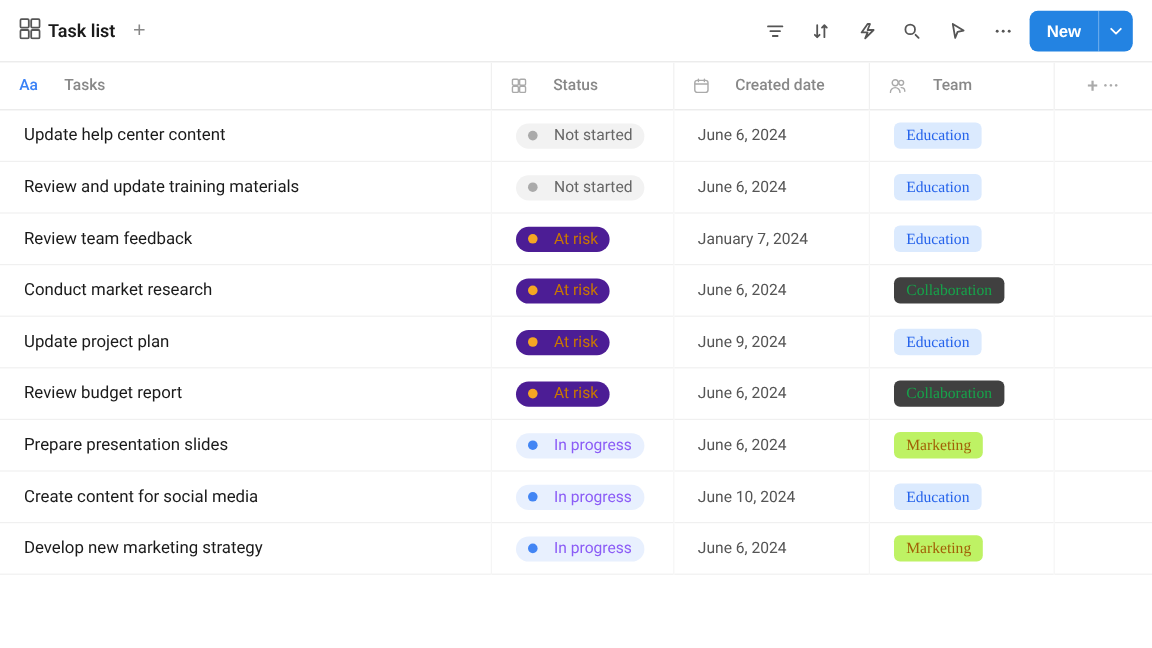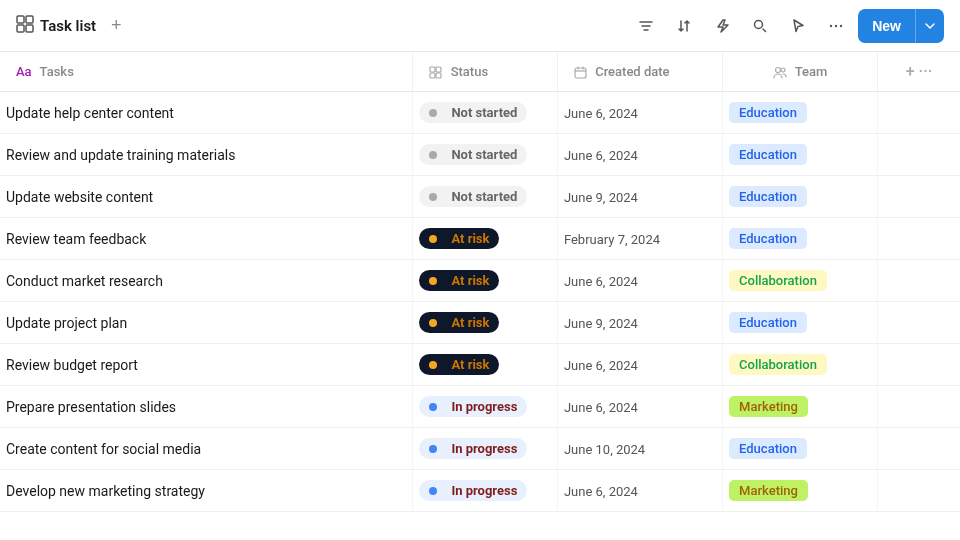--- a/index.html
+++ b/index.html
@@ -117,90 +117,91 @@
       border-right: 1px solid #f0f0f0;
     }
     thead th:last-child { border-right: none; }
 
     th.col-task {
       width: 400px;
       min-width: 300px;
     }
     th.col-status { width: 140px; }
     th.col-date { width: 160px; }
-    th.col-team { width: 150px; text-align: center; }
+    th.col-team { width: 150px; }
     th.col-actions { width: 80px; text-align: center; }
 
     tbody tr {
       border-bottom: 1px solid #f0f0f0;
     }
 
     td {
-      padding: 10px 6px;
+      padding: 10px 20px;
       vertical-align: middle;
       border-right: 1px solid #f5f5f5;
     }
     td:last-child { border-right: none; }
 
     .th-icon {
-      margin-right: 5px;
-      color: #a21caf;
+      margin-right: 19px;
+      color: #3b82f6;
       font-size: 13px;
     }
 
     
     .status-badge {
       display: inline-flex;
       align-items: center;
       gap: 14px;
       padding: 3px 10px;
       border-radius: 20px;
       font-size: 13px;
-      font-weight: 700;
+      font-weight: 400;
       white-space: nowrap;
     }
     .status-dot {
       width: 8px;
       height: 8px;
       border-radius: 50%;
       flex-shrink: 0;
     }
     .status-not-started {
       background: #f2f2f2;
       color: #666;
     }
     .status-not-started .status-dot { background: #aaa; }
 
     .status-at-risk {
-      background: #0f172a;
+      background: #4c1d95;
       color: #c97700;
     }
     .status-at-risk .status-dot { background: #f5a623; }
 
     .status-in-progress {
       background: #e8f0fe;
-      color: #7f1d1d;
+      color: #8b5cf6;
     }
     .status-in-progress .status-dot { background: #4285f4; }
 
     
     .team-badge {
       display: inline-block;
       padding: 3px 10px;
       border-radius: 5px;
       font-size: 13px;
       font-weight: 500;
       white-space: nowrap;
+      font-family: Liberation Serif, serif;
     }
     .team-education {
       background: #dbeafe;
       color: #2563eb;
     }
     .team-collaboration {
-      background: #fef9c3;
+      background: #404040;
       color: #16a34a;
     }
     .team-marketing {
       background: #bef264;
       color: #a16207;
     }
 
     .task-name {
       font-size: 14px;
       color: #1a1a1a;
@@ -367,49 +368,30 @@
         <span class="date-cell">June 6, 2024</span>
       </td>
       <td>
         <span class="team-badge team-education">Education</span>
       </td>
       <td>
       </td>
     </tr>
         <tr>
       <td>
-        <span class="task-name">Update website content</span>
-      </td>
-      <td>
-        <span class="status-badge status-not-started">
-          <span class="status-dot"></span>
-          <span>Not started</span>
-        </span>
-      </td>
-      <td>
-        <span class="date-cell">June 9, 2024</span>
-      </td>
-      <td>
-        <span class="team-badge team-education">Education</span>
-      </td>
-      <td>
-      </td>
-    </tr>
-        <tr>
-      <td>
         <span class="task-name">Review team feedback</span>
       </td>
       <td>
         <span class="status-badge status-at-risk">
           <span class="status-dot"></span>
           <span>At risk</span>
         </span>
       </td>
       <td>
-        <span class="date-cell">February 7, 2024</span>
+        <span class="date-cell">January 7, 2024</span>
       </td>
       <td>
         <span class="team-badge team-education">Education</span>
       </td>
       <td>
       </td>
     </tr>
         <tr>
       <td>
         <span class="task-name">Conduct market research</span>

